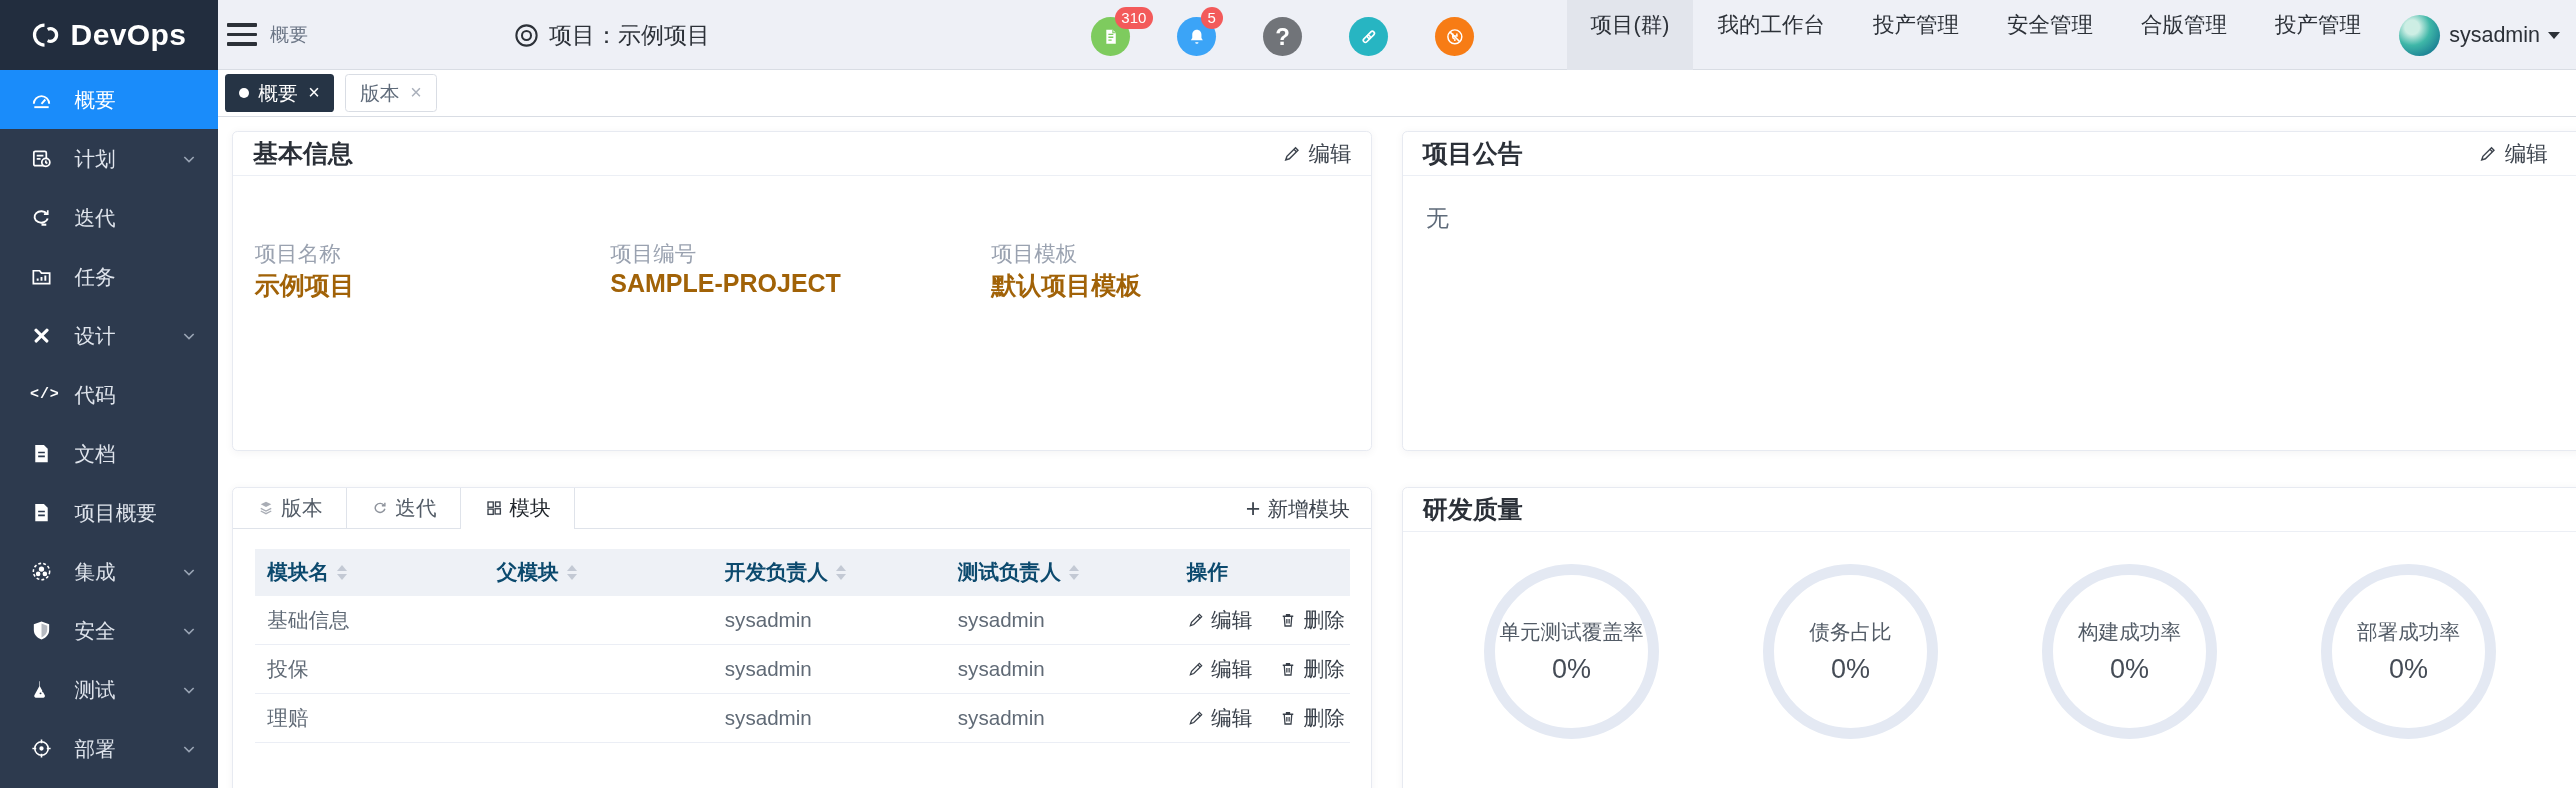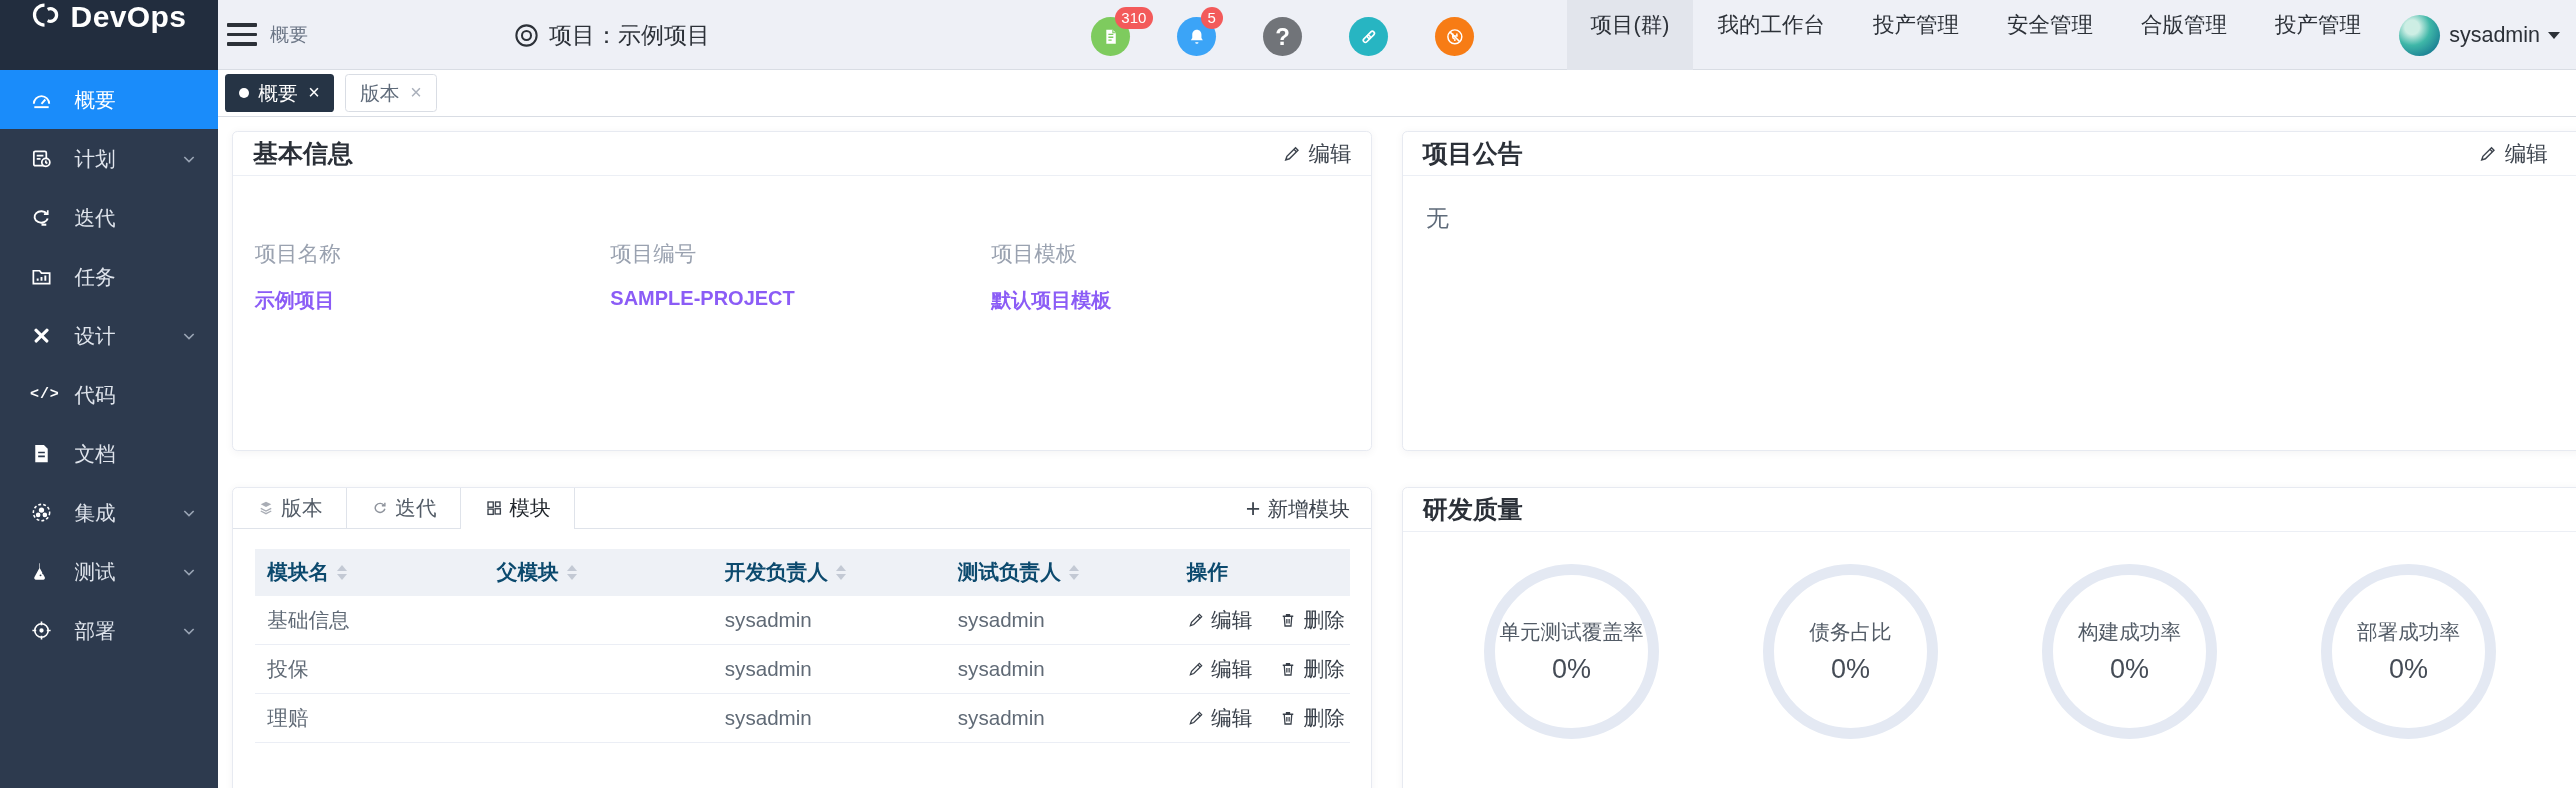--- a/index.html
+++ b/index.html
@@ -3,21 +3,21 @@
 <meta charset="utf-8">
 <style>
   * { margin:0; padding:0; box-sizing:border-box; }
   html,body { width:2576px; height:789px; overflow:hidden; background:#fff;
     font-family:"Liberation Sans","DejaVu Sans",sans-serif; color:#2c3138; }
 
   
   .topbar { position:absolute; left:0; top:0; width:2576px; height:70px;
     background:#eef0f6; border-bottom:0.9px solid #d9dde4; }
   .logo { position:absolute; left:0; top:0; width:218px; height:70px; background:#222d3e;
-    display:flex; align-items:flex-start; justify-content:center; gap:9px; }
+    display:flex; align-items:center; justify-content:center; gap:9px; }
   .logo-text { color:#fff; font-size:30px; font-weight:bold; letter-spacing:0.4px; }
   .hamburger { position:absolute; left:227px; top:23px; width:30px; height:23px; display:flex;
     flex-direction:column; justify-content:space-between; cursor:pointer; }
   .hamburger span { display:block; height:3.6px; background:#2c3138; border-radius:0.9px; }
   .breadcrumb { position:absolute; left:270px; top:0; height:70px; line-height:70px;
     font-size:19px; color:#6c7686; }
   .proj-title { position:absolute; left:513px; top:0; height:70px; display:flex; align-items:center;
     gap:9px; font-size:23px; color:#2c3138; }
   .top-icons { position:absolute; left:1091px; top:17px; display:flex; gap:47px; }
   .circle-btn { position:relative; width:39px; height:39px; border-radius:50%;
@@ -70,21 +70,21 @@
   .card-header { height:44px; padding:0 19.7px; display:flex; align-items:center;
     justify-content:space-between; border-bottom:0.9px solid #eceff5; }
   .card-title { font-size:25px; font-weight:bold; color:#2b3038; }
   .edit-btn { display:flex; align-items:center; gap:7.2px; font-size:21.5px; color:#3c434d; cursor:pointer; }
   .i22 { width:19.7px; height:19.7px; } .i20{ width:18px; height:18px; }
 
   .basic-body { position:relative; padding-top:19.7px; }
   .field { position:absolute; top:21.5px; }
   .f0{left:21.5px}.f1{left:377px}.f2{left:758px}
   .f-label { font-size:21.5px; color:#9aa2b0;margin-top:41px; }
-  .f-value { margin-top:19px; font-size:20px; font-weight:bold; color:#8b5cf6; }
+  .f-value { margin-top:1px; font-size:25px; font-weight:bold; color:#a16207; }
   .announce-body { padding:27px 23px; font-size:23px; color:#5f6b7a; }
 
   
   .tabstrip { position:relative; height:41px; border-bottom:0.9px solid #dfe3ea; display:flex; }
   .mtab { position:relative; width:114px; display:flex; align-items:center; justify-content:center;
     gap:6.3px; font-size:20.6px; color:#525b66; border-right:0.9px solid #dfe3ea; cursor:pointer; }
   .mtab.active { color:#23282e; }
   .mtab.active::after { content:""; position:absolute; left:0; right:0; bottom:-0.9px; height:1.8px;
     background:#fff; }
   .add-btn { position:absolute; right:21.5px; top:0; height:41px; display:flex; align-items:center;
@@ -240,27 +240,44 @@
     <span class="lbl">代码</span>
   </div>
   <div class="side-item">
     <svg class="side-icon" viewBox="0 0 24 24">
       <path d="M5.5 3 h9 l4 4 v14 h-13z" fill="#fff"></path>
         <path d="M8.5 11 h7 M8.5 15 h7" stroke="#2d3a4e" stroke-width="1.6"></path>
       </svg>
     <span class="lbl">文档</span>
   </div>
   <div class="side-item">
+    <svg class="side-icon" viewBox="0 0 24 24">
+      <path d="M5.5 3 h9 l4 4 v14 h-13z" fill="#fff"></path>
+        <path d="M8.5 11 h7 M8.5 15 h7" stroke="#2d3a4e" stroke-width="1.6"></path>
+      </svg>
+    <span class="lbl">项目概要</span>
+  </div>
+  <div class="side-item">
     <svg class="side-icon" viewBox="0 0 24 24" fill="none" stroke="#fff" stroke-width="1.6">
       <circle cx="12" cy="12" r="8.5" stroke-dasharray="3 2.2"></circle>
       <circle cx="12" cy="9.5" r="2" fill="#fff"></circle>
         <circle cx="8.5" cy="14.5" r="1.6" fill="#fff"></circle>
         <circle cx="15.5" cy="14.5" r="1.6" fill="#fff"></circle>
       </svg>
     <span class="lbl">集成</span>
+    <svg class="chev" viewBox="0 0 24 24" fill="none" stroke="#9aa5b5" stroke-width="2.4">
+        <path d="M5 9 l7 7 7-7"></path>
+      </svg>
+  </div>
+  <div class="side-item">
+    <svg class="side-icon" viewBox="0 0 24 24">
+      <path d="M12 2.5 l8 3 v6 c0 4.8-3.2 8-8 10 -4.8-2-8-5.2-8-10 v-6z" fill="#fff"></path>
+      <path d="M12 4.8 v14.5 c3.8-1.8 6-4.4 6-8.3 v-4z" fill="#2d3a4e" opacity=".35"></path>
+      </svg>
+    <span class="lbl">安全</span>
     <svg class="chev" viewBox="0 0 24 24" fill="none" stroke="#9aa5b5" stroke-width="2.4">
         <path d="M5 9 l7 7 7-7"></path>
       </svg>
   </div>
   <div class="side-item">
     <svg class="side-icon" viewBox="0 0 24 24">
       <path d="M9.5 3 h5 M10.3 3.5 v5 l5 9.2 a1.8 1.8 0 0 1 -1.6 2.8 h-7.4 a1.8 1.8 0 0 1 -1.6 -2.8 l5 -9.2 v-5z" fill="#fff"></path>
       <circle cx="11" cy="16" r="1" fill="#2d3a4e"></circle>
         <circle cx="13.6" cy="14" r=".8" fill="#2d3a4e"></circle>
       </svg>

